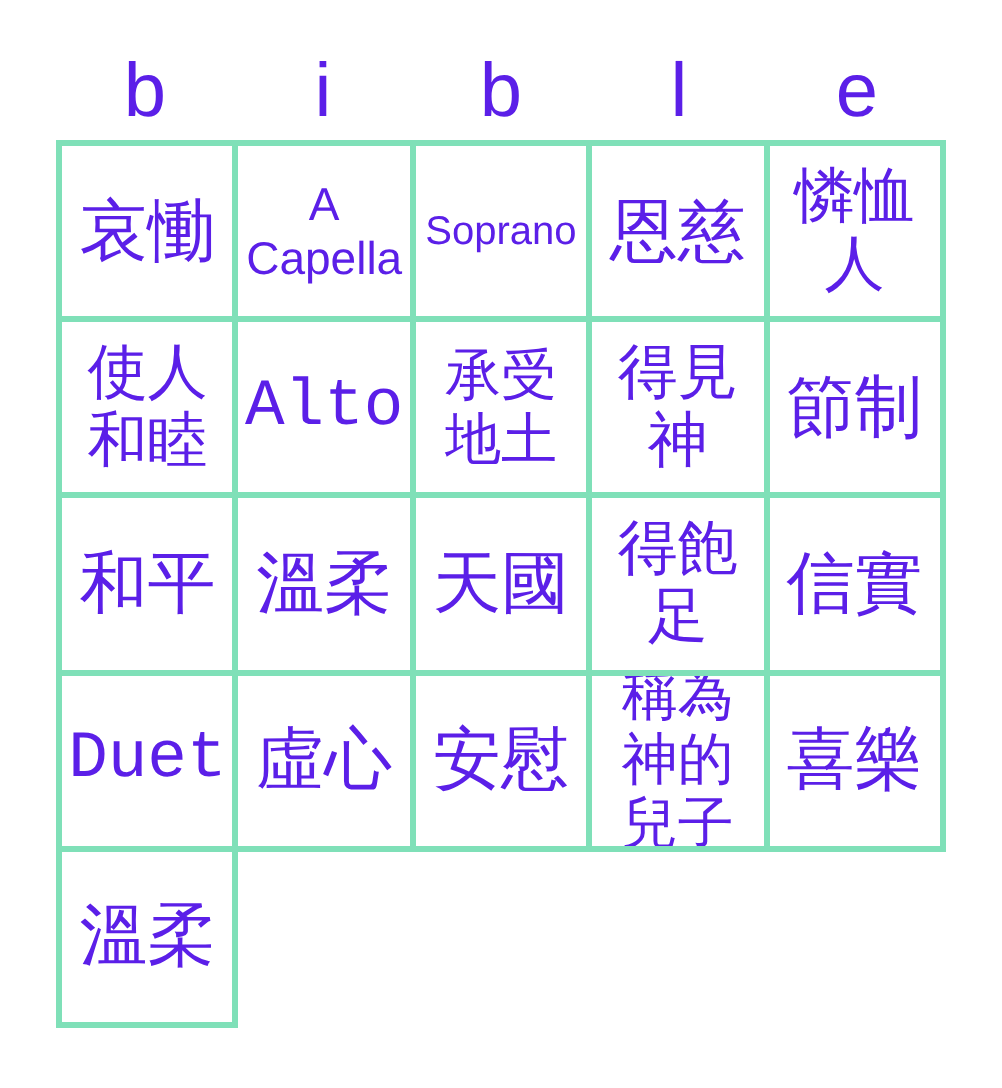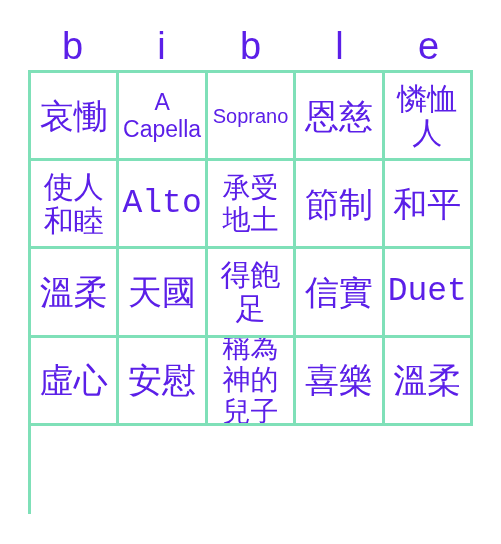--- a/index.html
+++ b/index.html
@@ -117,20 +117,23 @@
         <span class="cell-text sz-cjk3">使人和睦</span>
       </div>
 
     <div class="cell">
         <span class="cell-text sz-lat-lg">Alto</span>
       </div>
     <div class="cell">
         <span class="cell-text sz-cjk4">承受地土</span>
       </div>
     <div class="cell">
+        <span class="cell-text sz-cjk3">得見神</span>
+      </div>
+    <div class="cell">
         <span class="cell-text sz-cjk2">節制</span>
       </div>
     <div class="cell">
         <span class="cell-text sz-cjk2">和平</span>
       </div>
 
     <div class="cell">
         <span class="cell-text sz-cjk2">溫柔</span>
       </div>
     <div class="cell">

